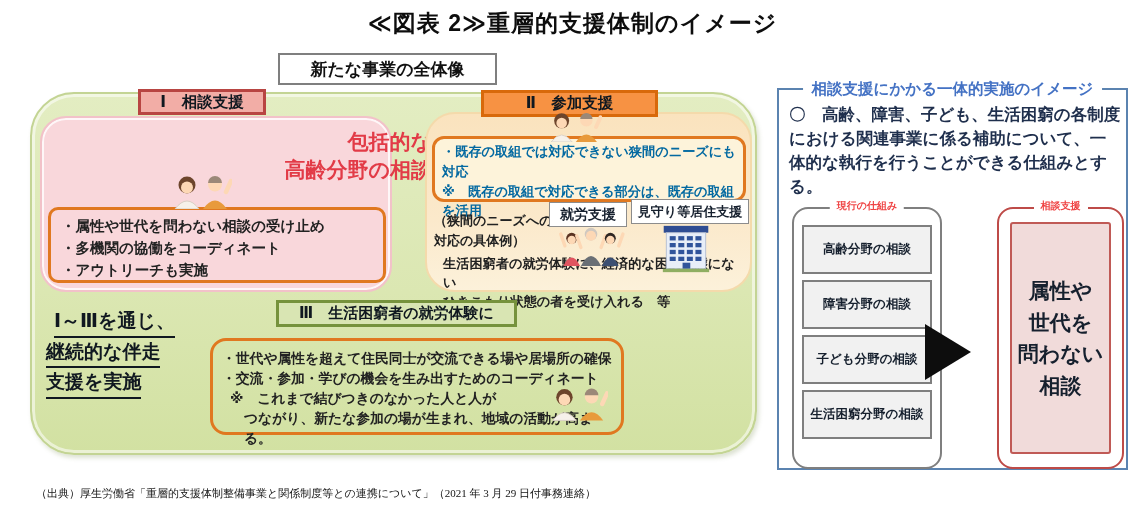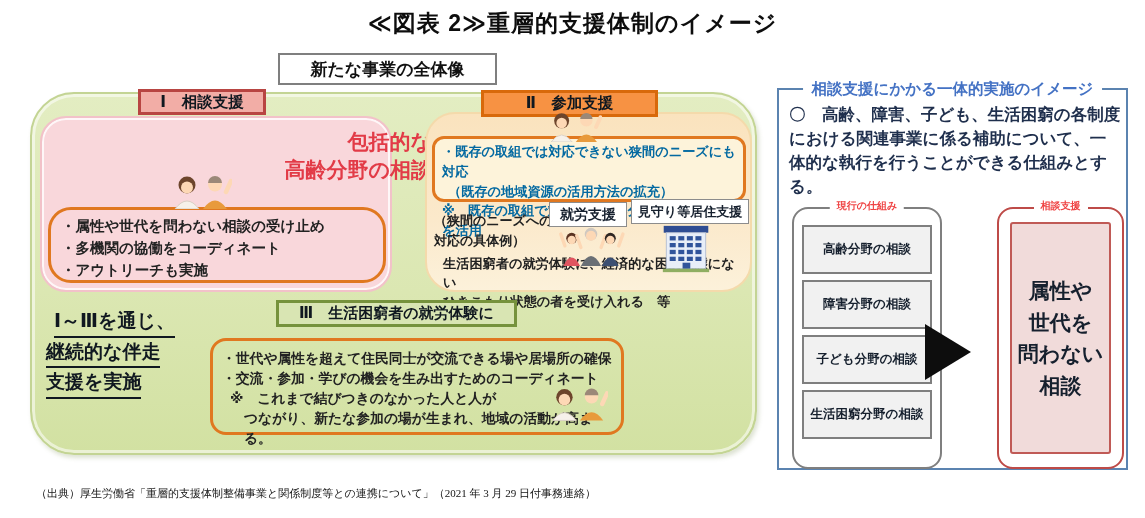--- a/index.html
+++ b/index.html
@@ -20,21 +20,21 @@
     border:2px solid #c3d494;box-shadow:inset 0 0 0 3px rgba(255,255,255,.55),2px 3px 4px rgba(120,140,80,.25);}
 
   .badge{font-weight:bold;color:#101820;z-index:6;}
   .badge1{left:138px;top:89px;width:128px;height:26px;background:#f2ada6;border:3px solid #b84542;font-size:15.5px;}
   .badge2{left:481px;top:90px;width:177px;height:27px;background:#f79243;border:3px solid #d8690b;font-size:15.5px;}
   .badge3{left:276px;top:300px;width:241px;height:27px;background:#d9e5b3;border:3px solid #76923c;font-size:15px;}
 
   .pink-box{left:40px;top:116px;width:352px;height:176px;border-radius:26px;background:#f9d7db;
     border:2px solid #f2c2c9;box-shadow:inset 0 0 0 2px rgba(255,255,255,.8);}
   .headline{left:40px;top:128px;width:392px;text-align:right;font-size:21px;font-weight:bold;color:#e23b47;line-height:1.35;}
-  .bullets-box{left:48px;top:207px;width:338px;height:76px;border:3px solid #e07820;border-radius:23px;background:#f9d7db;
+  .bullets-box{left:48px;top:207px;width:338px;height:76px;border:3px solid #e07820;border-radius:10px;background:#f9d7db;
     padding:6px 10px;font-size:14.5px;font-weight:700;color:#222;line-height:1.5;}
 
   .peach-box{left:425px;top:112px;width:327px;height:180px;border-radius:30px;
     background:linear-gradient(180deg,#fae3be 0%,#fbe9cb 60%,#fcf1da 100%);border:2px solid #f4daab;}
   .box2{left:432px;top:136px;width:314px;height:66px;border:3px solid #e07820;border-radius:12px;background:#fdf3da;
     padding:3px 7px;font-size:13.2px;font-weight:700;color:#0369a1;line-height:1.5;}
   .box2 .ind{padding-left:6px;}
   .note2{left:434px;top:211px;width:120px;font-size:13px;font-weight:700;color:#222;line-height:1.5;}
   .mini-label{background:#fff;border:1.5px solid #8c8c8c;font-weight:bold;color:#16202e;z-index:3;}
   .label-work{left:549px;top:202px;width:78px;height:25px;font-size:14px;}
@@ -112,21 +112,20 @@
     <circle cx="17" cy="10" r="8.5" fill="#6d452c"></circle>
     <circle cx="17" cy="12.5" r="6" fill="#fdd8b5"></circle>
     <path d="M5 34 Q17 18 29 34 Z" fill="#f6f1ea" stroke="#d9cfc3" stroke-width="1"></path>
     <path d="M56 17 L61 6" stroke="#fdd8b5" stroke-width="4.5" stroke-linecap="round"></path>
     <circle cx="45" cy="9.5" r="7" fill="#fdd8b5"></circle>
     <path d="M38 8 a7 7 0 0 1 14 0 Z" fill="#9b8878"></path>
     <path d="M33 34 Q45 17 57 34 Z" fill="#e89a3c"></path>
   </svg>
   <div class="abs box2">
     <div>・既存の取組では対応できない狭間のニーズにも対応</div>
-    <div class="ind">（既存の地域資源の活用方法の拡充）</div>
     <div>※　既存の取組で対応できる部分は、既存の取組を活用</div>
   </div>
   <div class="abs note2">
     <div>（狭間のニーズへの</div>
     <div>対応の具体例）</div>
   </div>
   <div class="abs mini-label label-work flexc">就労支援</div>
   <div class="abs mini-label label-housing flexc">見守り等居住支援</div>
   <svg class="icon" style="left:552px;top:224px;" width="78" height="42" viewBox="0 0 78 50">
     <path d="M8 26 L3 12" stroke="#fdd8b5" stroke-width="4" stroke-linecap="round"></path>

